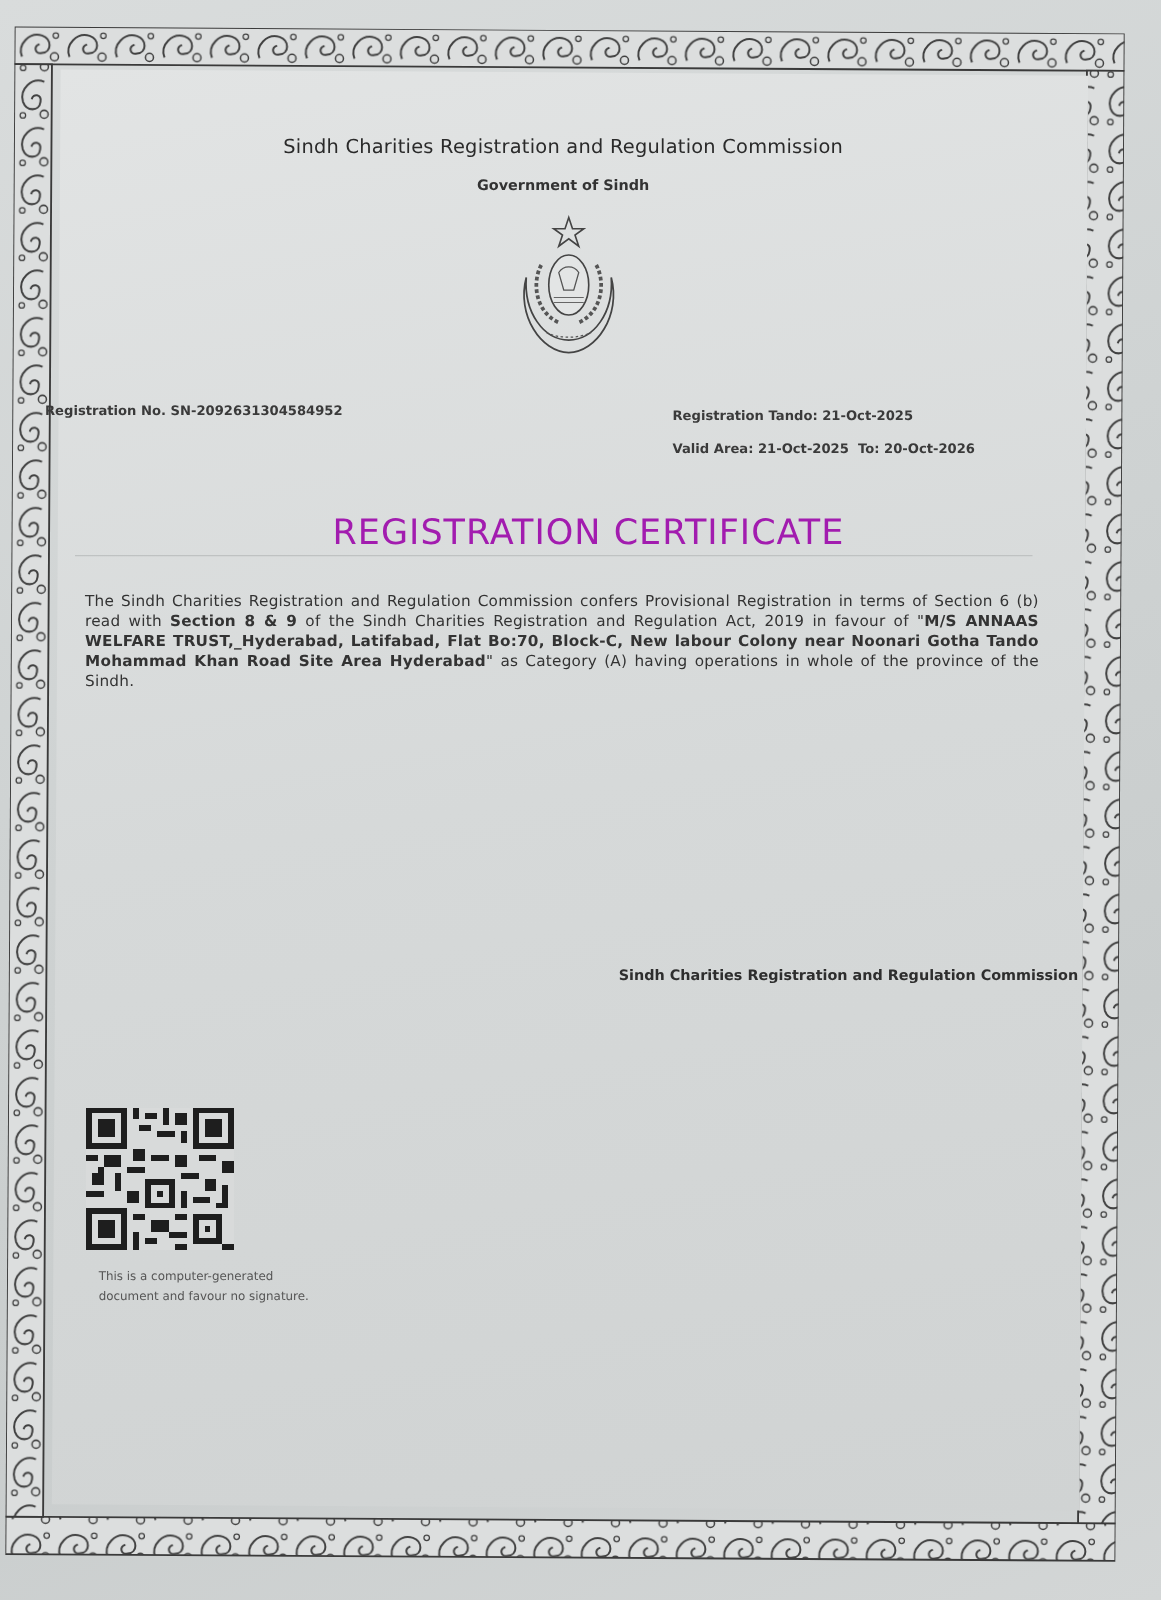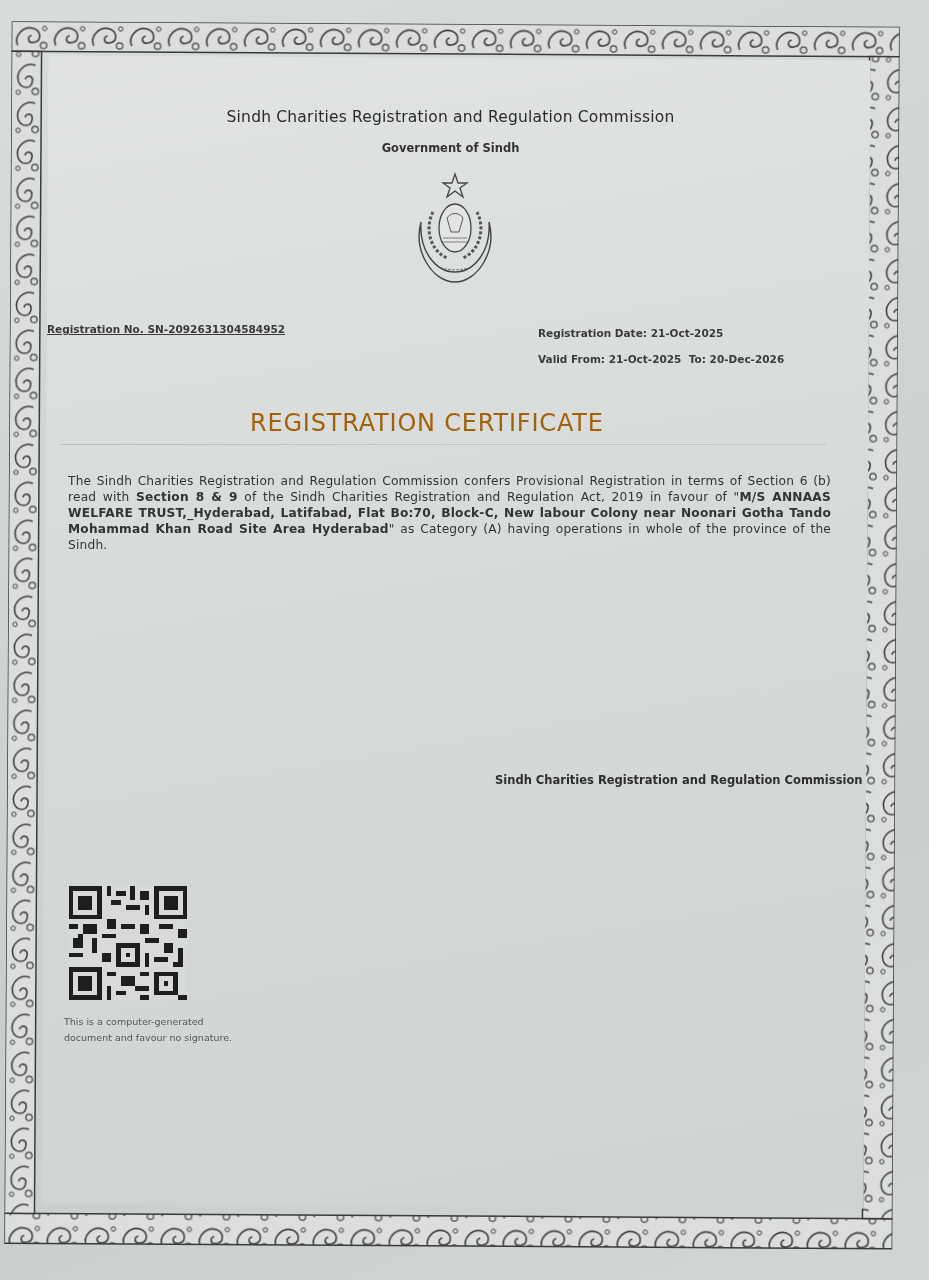--- a/index.html
+++ b/index.html
@@ -16,30 +16,30 @@
   .border-frame svg { width:100%; height:100%; display:block; }
   .inner-paper {
     position:absolute; left:45px; top:58px; width:822px; height:1148px;
     background: linear-gradient(170deg, #e2e4e4 0%, #d6d9d9 50%, #d0d3d3 100%);
     transform: rotate(0.35deg);
   }
   .abs { position:absolute; }
   .org-title { left:0; width:929px; top:108px; text-align:center; font-size:15.5px; font-weight:500; letter-spacing:0.2px; color:#2a2a2a; transform:translateX(-14px); }
   .gov { left:0; width:929px; top:141px; text-align:center; font-size:11.5px; font-weight:bold; color:#333; transform:translateX(-14px); }
   .emblem { left:407px; top:172px; width:96px; height:116px; }
-  .reg-no { left:47px; top:323px; font-size:10.5px; font-weight:bold; color:#3a3a3a;text-decoration:underline; }
+  .reg-no { left:36px; top:323px; font-size:10.5px; font-weight:bold; color:#3a3a3a; }
   .reg-date { left:538px; top:327px; font-size:10.5px; font-weight:bold; color:#3a3a3a; }
   .valid { left:538px; top:353px; font-size:10.5px; font-weight:bold; color:#3a3a3a; }
-  .cert-title { left:250px; top:409px; font-size:24px; letter-spacing:0.8px; color:#a16207; }
+  .cert-title { left:266px; top:409px; font-size:28px; letter-spacing:0.8px; color:#a21caf; }
   .title-rule { left:60px; top:444px; width:766px; height:1px; background:#bfc2c2; }
   .body-text { left:68px; top:473px; width:763px; font-size:12.2px; line-height:16px; text-align:justify; color:#333; letter-spacing:0.2px; }
   .body-text .b { font-weight:bold; }
   .sign-org { left:495px; top:773px; font-size:11.5px; font-weight:bold; color:#2e2e2e; }
   .qr { left:68px; top:886px; width:120px; height:114px; }
-  .note { left:64px; top:1014px; font-size:9.5px; line-height:16px; color:#555; }
+  .note { left:79px; top:1014px; font-size:9.5px; line-height:16px; color:#555; }
 </style>
 </head>
 <body>
 
 <div class="border-frame">
   <svg viewBox="0 0 888 1224" preserveAspectRatio="none">
     <defs>
       <pattern id="hscroll" x="0" y="0" width="38" height="30" patternUnits="userSpaceOnUse">
         <rect width="38" height="30" fill="#dcdede"></rect>
         <path d="M6 24 C2 14, 12 4, 22 7 C30 10, 30 20, 22 21 C16 22, 15 15, 20 14" fill="none" stroke="#404040" stroke-width="1.6"></path>
@@ -78,29 +78,29 @@
     <path d="M30 94 C40 99, 56 99, 66 94" fill="none" stroke="#555" stroke-width="1" stroke-dasharray="2 2"></path>
   </svg>
 </div>
 
 <div class="abs reg-no">
   <span>Registration No.</span>
   <span>SN-2092631304584952</span>
 </div>
 
 <div class="abs reg-date">
-  <span>Registration Date:</span>
+  <span>Registration Tando:</span>
   <span>21-Oct-2025</span>
 </div>
 
 <div class="abs valid">
-  <span>Valid From:</span>
+  <span>Valid Area:</span>
   <span>21-Oct-2025</span>&nbsp;
   <span>To:</span>
-  <span>20-Dec-2026</span>
+  <span>20-Oct-2026</span>
 </div>
 
 <div class="abs cert-title">REGISTRATION CERTIFICATE</div>
 <div class="abs title-rule"></div>
 
 <div class="abs body-text"><span>The Sindh Charities Registration and Regulation Commission confers Provisional Registration in terms of Section 6 (b) read with </span><span class="b">Section 8 &amp; 9</span><span> of the Sindh Charities Registration and Regulation Act, 2019 in favour of "</span><span class="b">M/S ANNAAS WELFARE TRUST,_Hyderabad, Latifabad, Flat Bo:70, Block-C, New labour Colony near Noonari Gotha Tando Mohammad Khan Road Site Area Hyderabad</span><span>" as Category (A) having operations in whole of the province of the Sindh.</span></div>
 
 <div class="abs sign-org">Sindh Charities Registration and Regulation Commission</div>
 
 <div class="abs qr">

